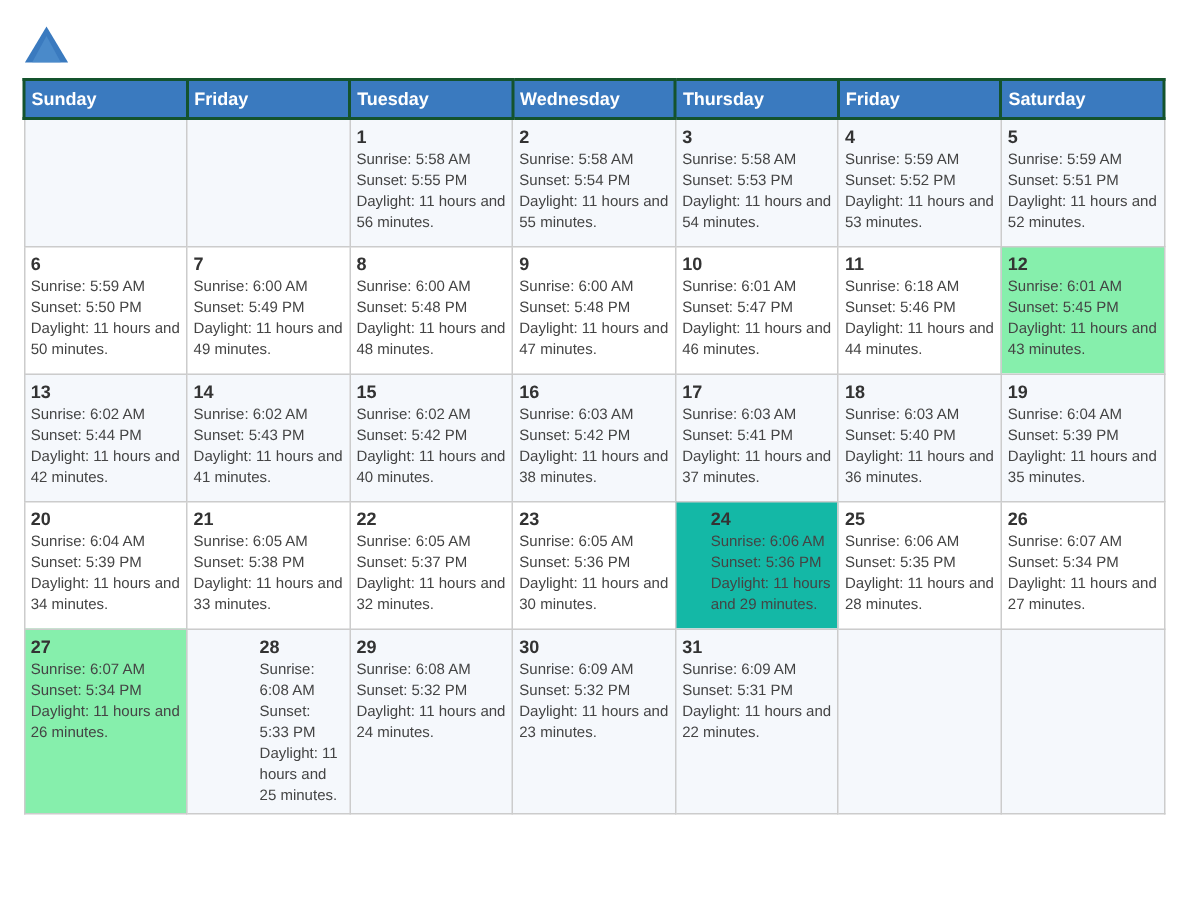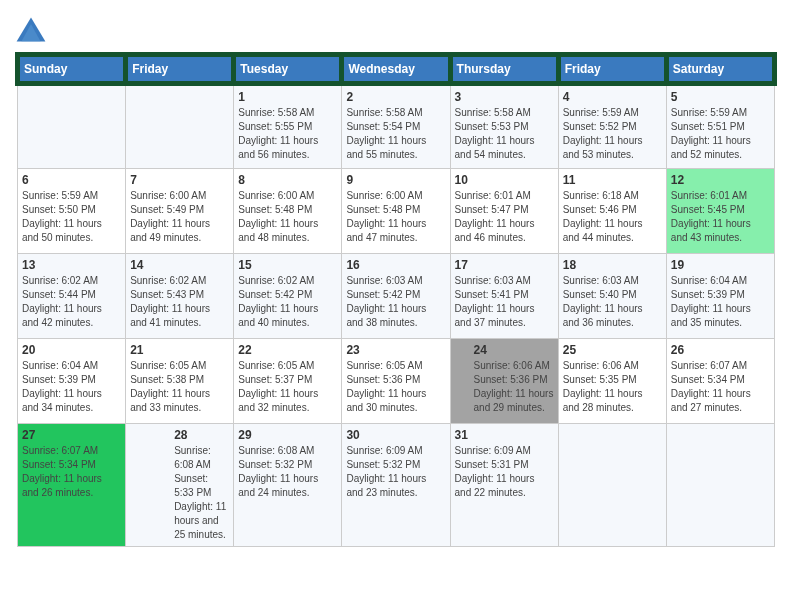--- a/index.html
+++ b/index.html
@@ -59,21 +59,21 @@
       border-collapse: collapse;
       table-layout: fixed;
     }
     thead tr th {
       background-color: #3a7abf;
       color: #fff;
       font-size: 12px;
       font-weight: bold;
       padding: 5px 4px;
       text-align: left;
-      border: 5px solid #14532d;
+      border: 2px solid #14532d;
     }
     tbody tr td {
       border: 1px solid #ccc;
       vertical-align: top;
       padding: 4px 4px;
       font-size: 9.5px;
       color: #333;
       height: 85px;
       background: #fff;
     }
@@ -269,41 +269,41 @@
           <div class="day-info">Sunrise: 6:05 AM
 Sunset: 5:37 PM
 Daylight: 11 hours and 32 minutes.</div>
         </td>
         <td style="background: rgb(255, 255, 255);">
           <span class="day-number">23</span>
           <div class="day-info">Sunrise: 6:05 AM
 Sunset: 5:36 PM
 Daylight: 11 hours and 30 minutes.</div>
         </td>
-        <td style="background: #a3a3a3; padding-left: 23px;">
+        <td style="background: #14b8a6; padding-left: 23px;">
           <span class="day-number">24</span>
           <div class="day-info">Sunrise: 6:06 AM
 Sunset: 5:36 PM
 Daylight: 11 hours and 29 minutes.</div>
         </td>
         <td style="background: rgb(255, 255, 255);">
           <span class="day-number">25</span>
           <div class="day-info">Sunrise: 6:06 AM
 Sunset: 5:35 PM
 Daylight: 11 hours and 28 minutes.</div>
         </td>
         <td style="background: rgb(255, 255, 255);">
           <span class="day-number">26</span>
           <div class="day-info">Sunrise: 6:07 AM
 Sunset: 5:34 PM
 Daylight: 11 hours and 27 minutes.</div>
         </td>
       </tr>
       <tr>
-        <td style="background: #22c55e;">
+        <td style="background: #86efac;">
           <span class="day-number">27</span>
           <div class="day-info">Sunrise: 6:07 AM
 Sunset: 5:34 PM
 Daylight: 11 hours and 26 minutes.</div>
         </td>
         <td style="background: rgb(245, 248, 252); padding-left: 48px;">
           <span class="day-number">28</span>
           <div class="day-info">Sunrise: 6:08 AM
 Sunset: 5:33 PM
 Daylight: 11 hours and 25 minutes.</div>

